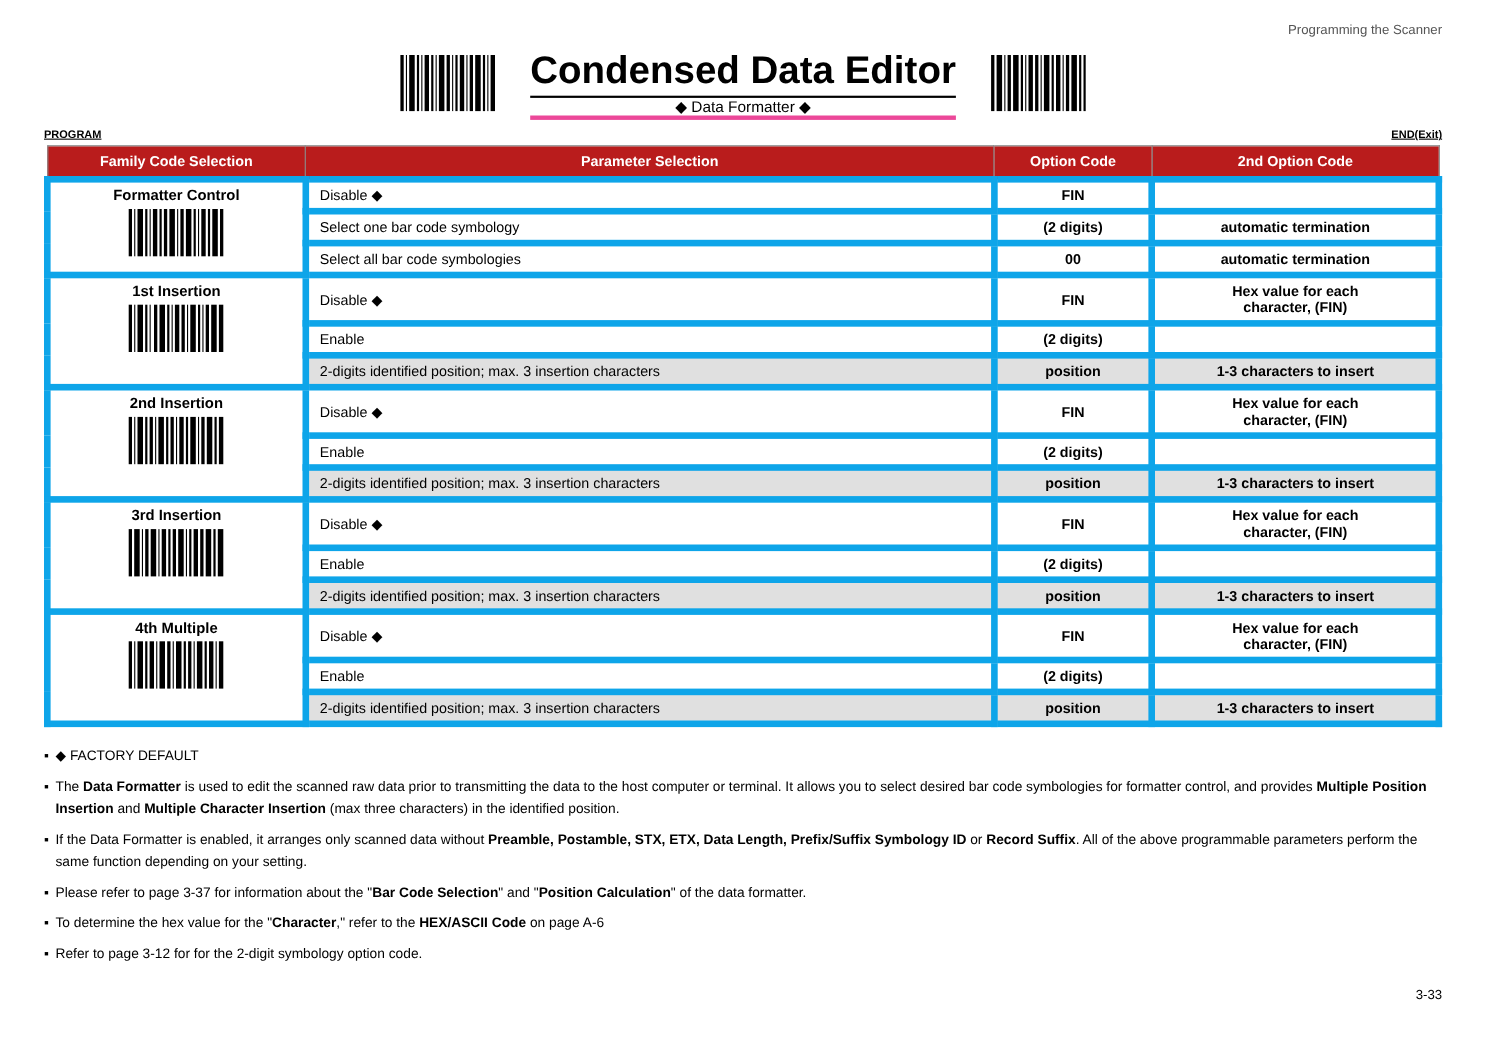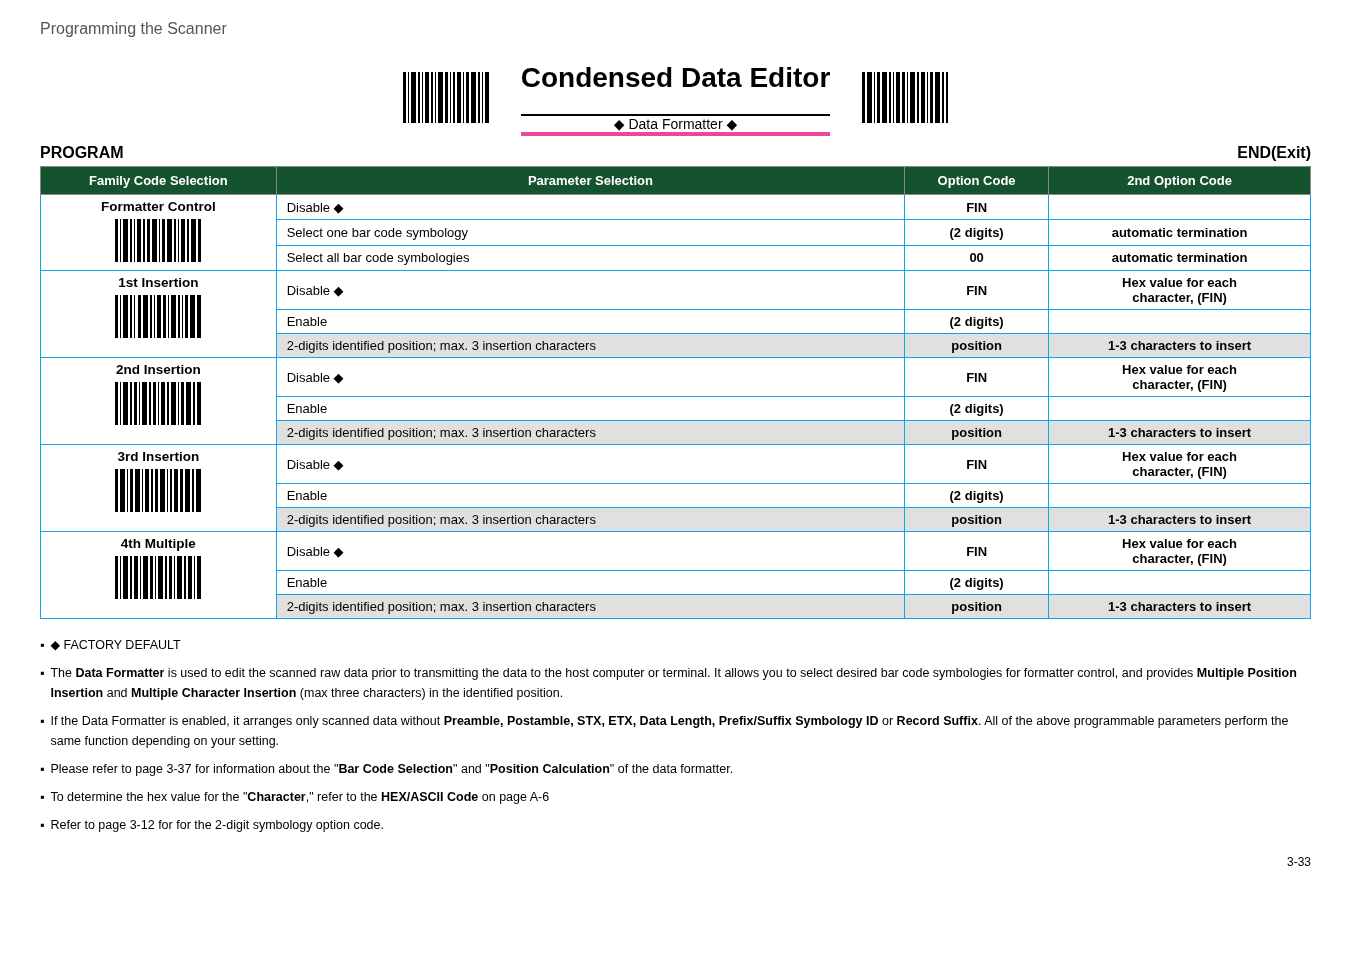--- a/index.html
+++ b/index.html
@@ -6,69 +6,70 @@
     body {
       background: #fff;
       font-family: Arial, sans-serif;
       font-size: 13px;
       color: #000;
       width: 1351px;
       min-height: 954px;
       padding: 20px 40px 40px 40px;
     }
     .page-header {
-      text-align: left;
-      font-size: 16px;
+      text-align: right;
+      font-size: 12px;
       color: #555;
-      margin-bottom: 24px;
+      margin-bottom: 10px;
     }
     .title-section {
       display: flex;
       align-items: center;
       justify-content: center;
       gap: 30px;
       margin-bottom: 8px;
     }
     .main-title {
       text-align: center;
     }
     .main-title h1 {
-      font-size: 28px;
-      font-weight: bold;
-      margin-bottom: 20px;
+      font-size: 35px;
+      font-weight: bold;
+      margin-bottom: 3px;
     }
     .main-title .subtitle {
       font-size: 14px;
       border-top: 2px solid #000;
       border-bottom: 4px solid #ec4899;
       padding: 0 0;
     }
     .program-end {
       display: flex;
       justify-content: space-between;
       margin-bottom: 4px;
       font-weight: bold;
-      font-size: 16px;
+      font-size: 10px;
+      text-decoration: underline;
     }
     
     .main-table {
       width: 100%;
       border-collapse: collapse;
       margin-bottom: 16px;
     }
     .main-table th {
-      background: #14532d;
+      background: #b91c1c;
       color: #fff;
       padding: 6px 10px;
       text-align: center;
       border: 1px solid #888;
       font-size: 13px;
     }
     .main-table td {
-      border: 1px solid #0ea5e9;
+      border: 6px solid #0ea5e9;
       padding: 4px 10px;
       vertical-align: middle;
       margin-left: 32px;
     }
     .main-table .family-col {
       width: 180px;
       text-align: center;
       font-weight: bold;
       font-size: 13px;
       vertical-align: top;

